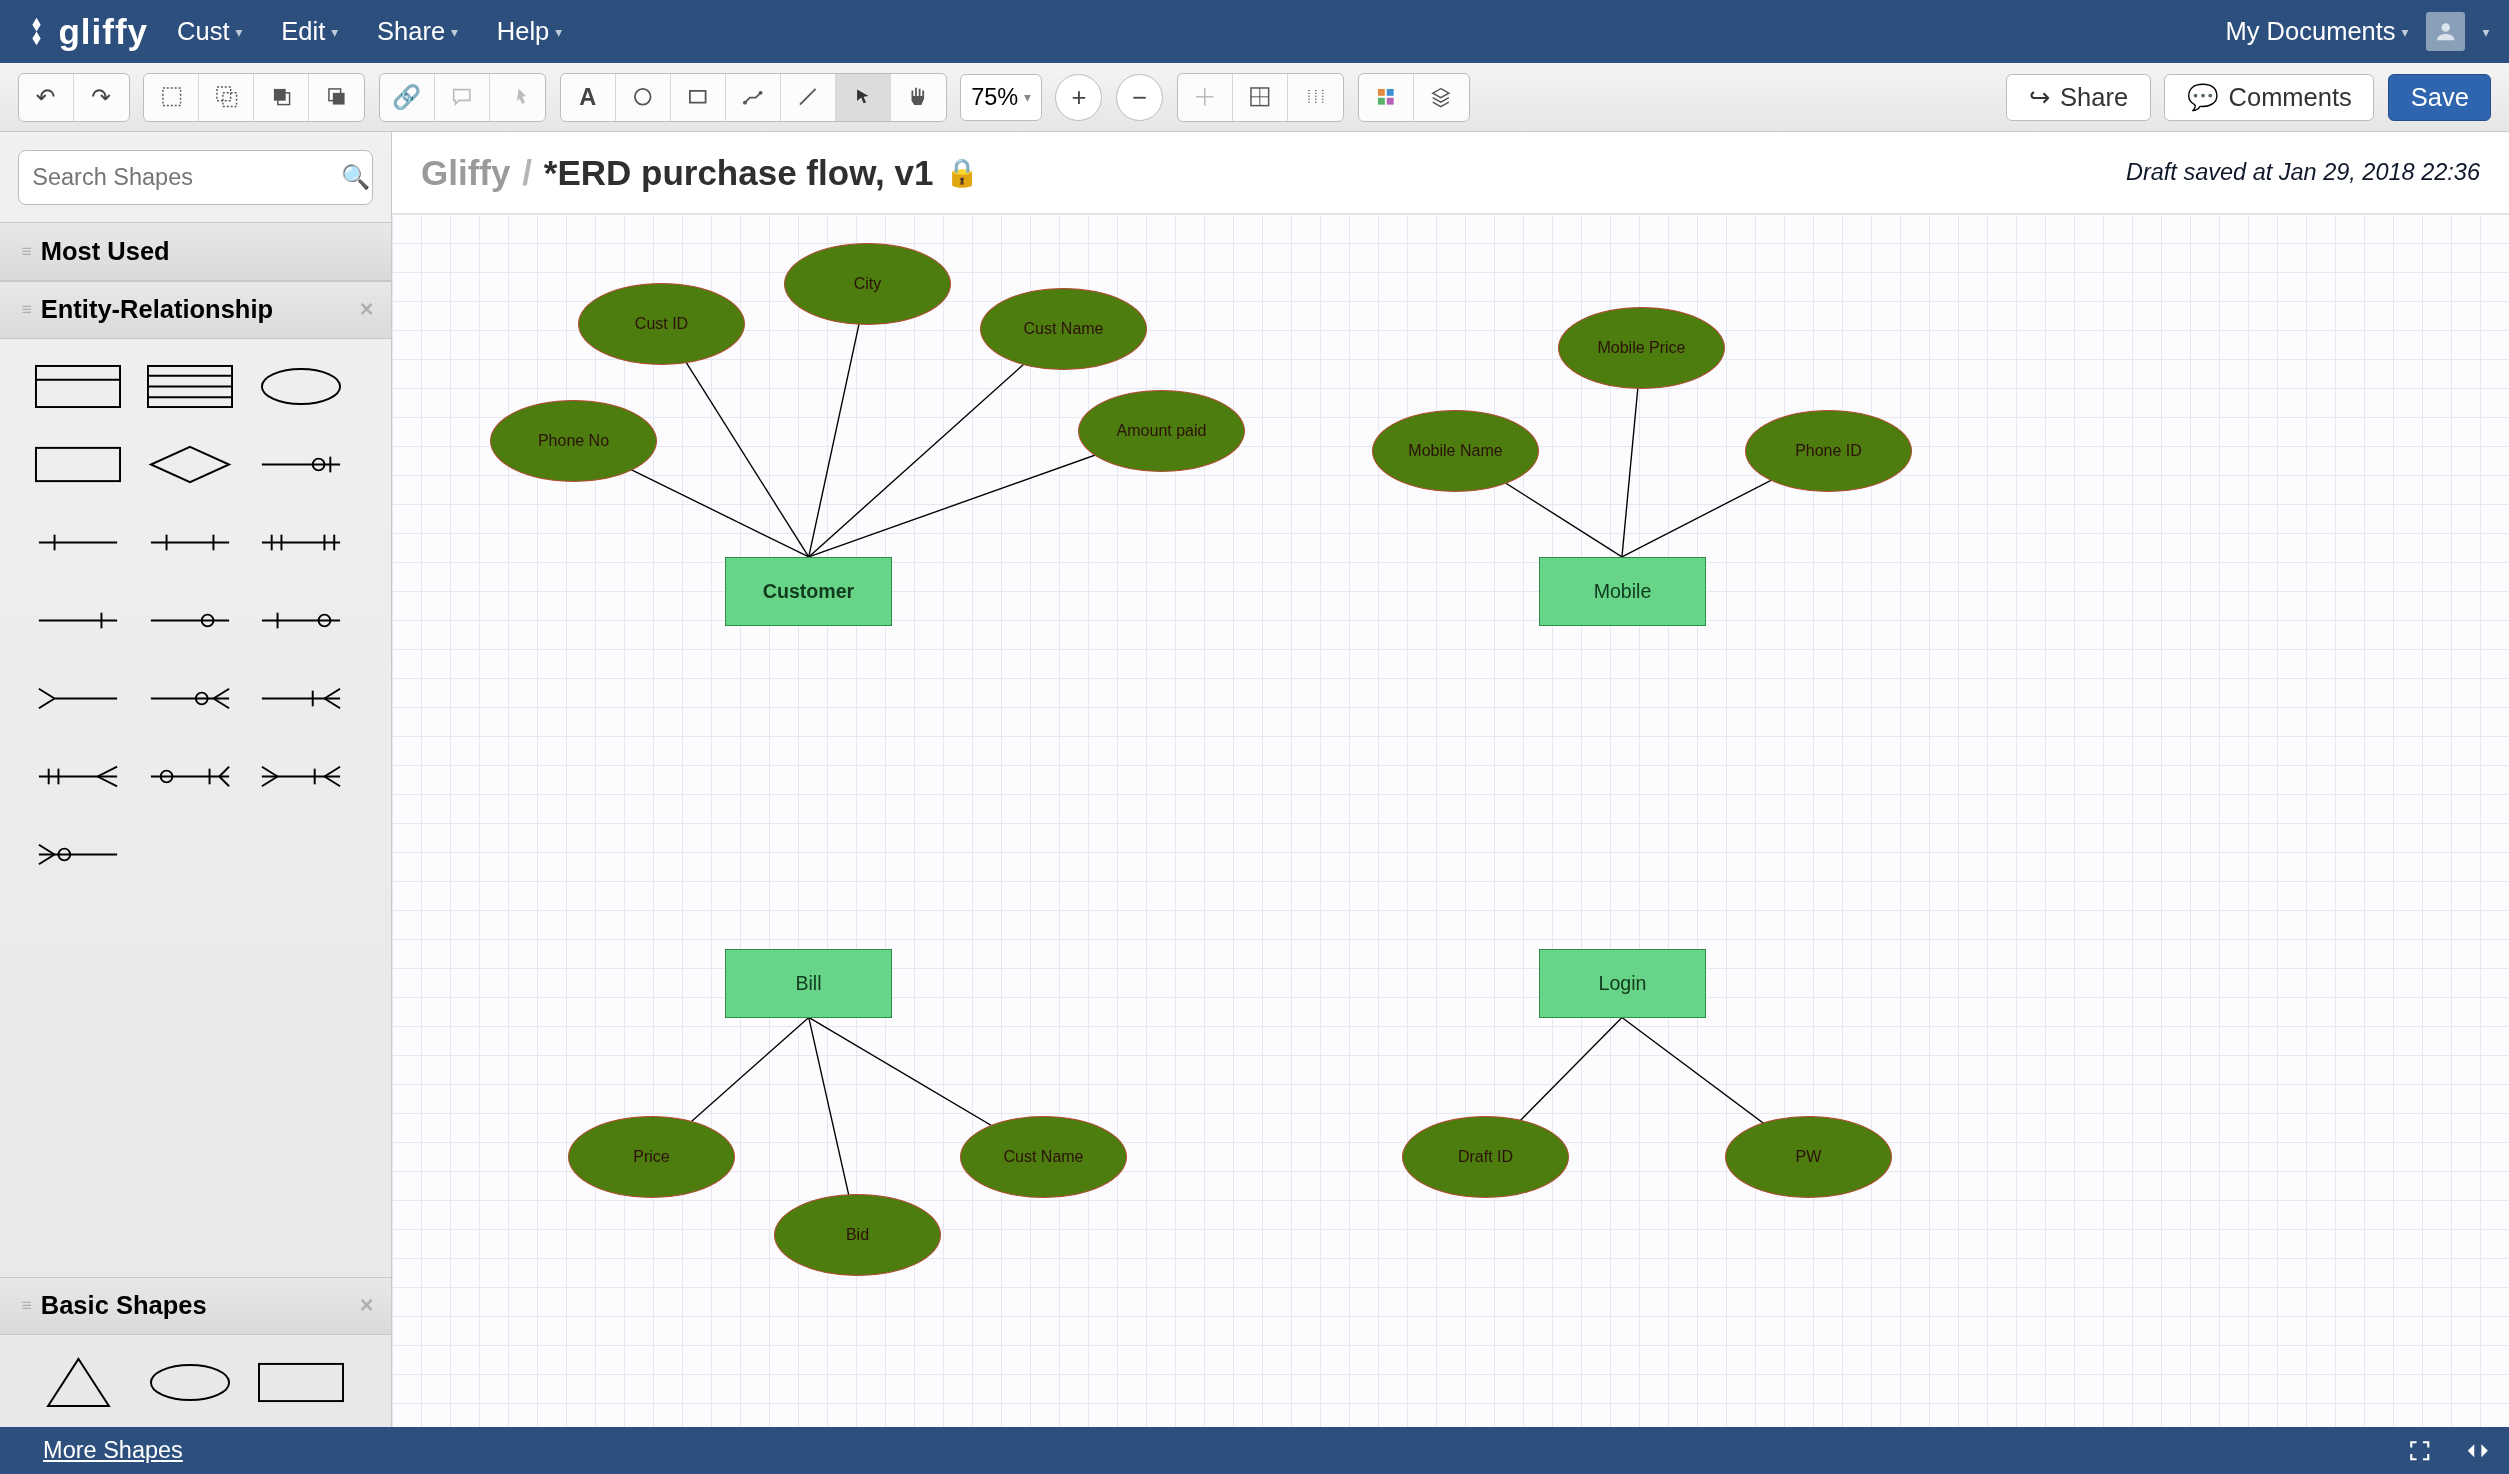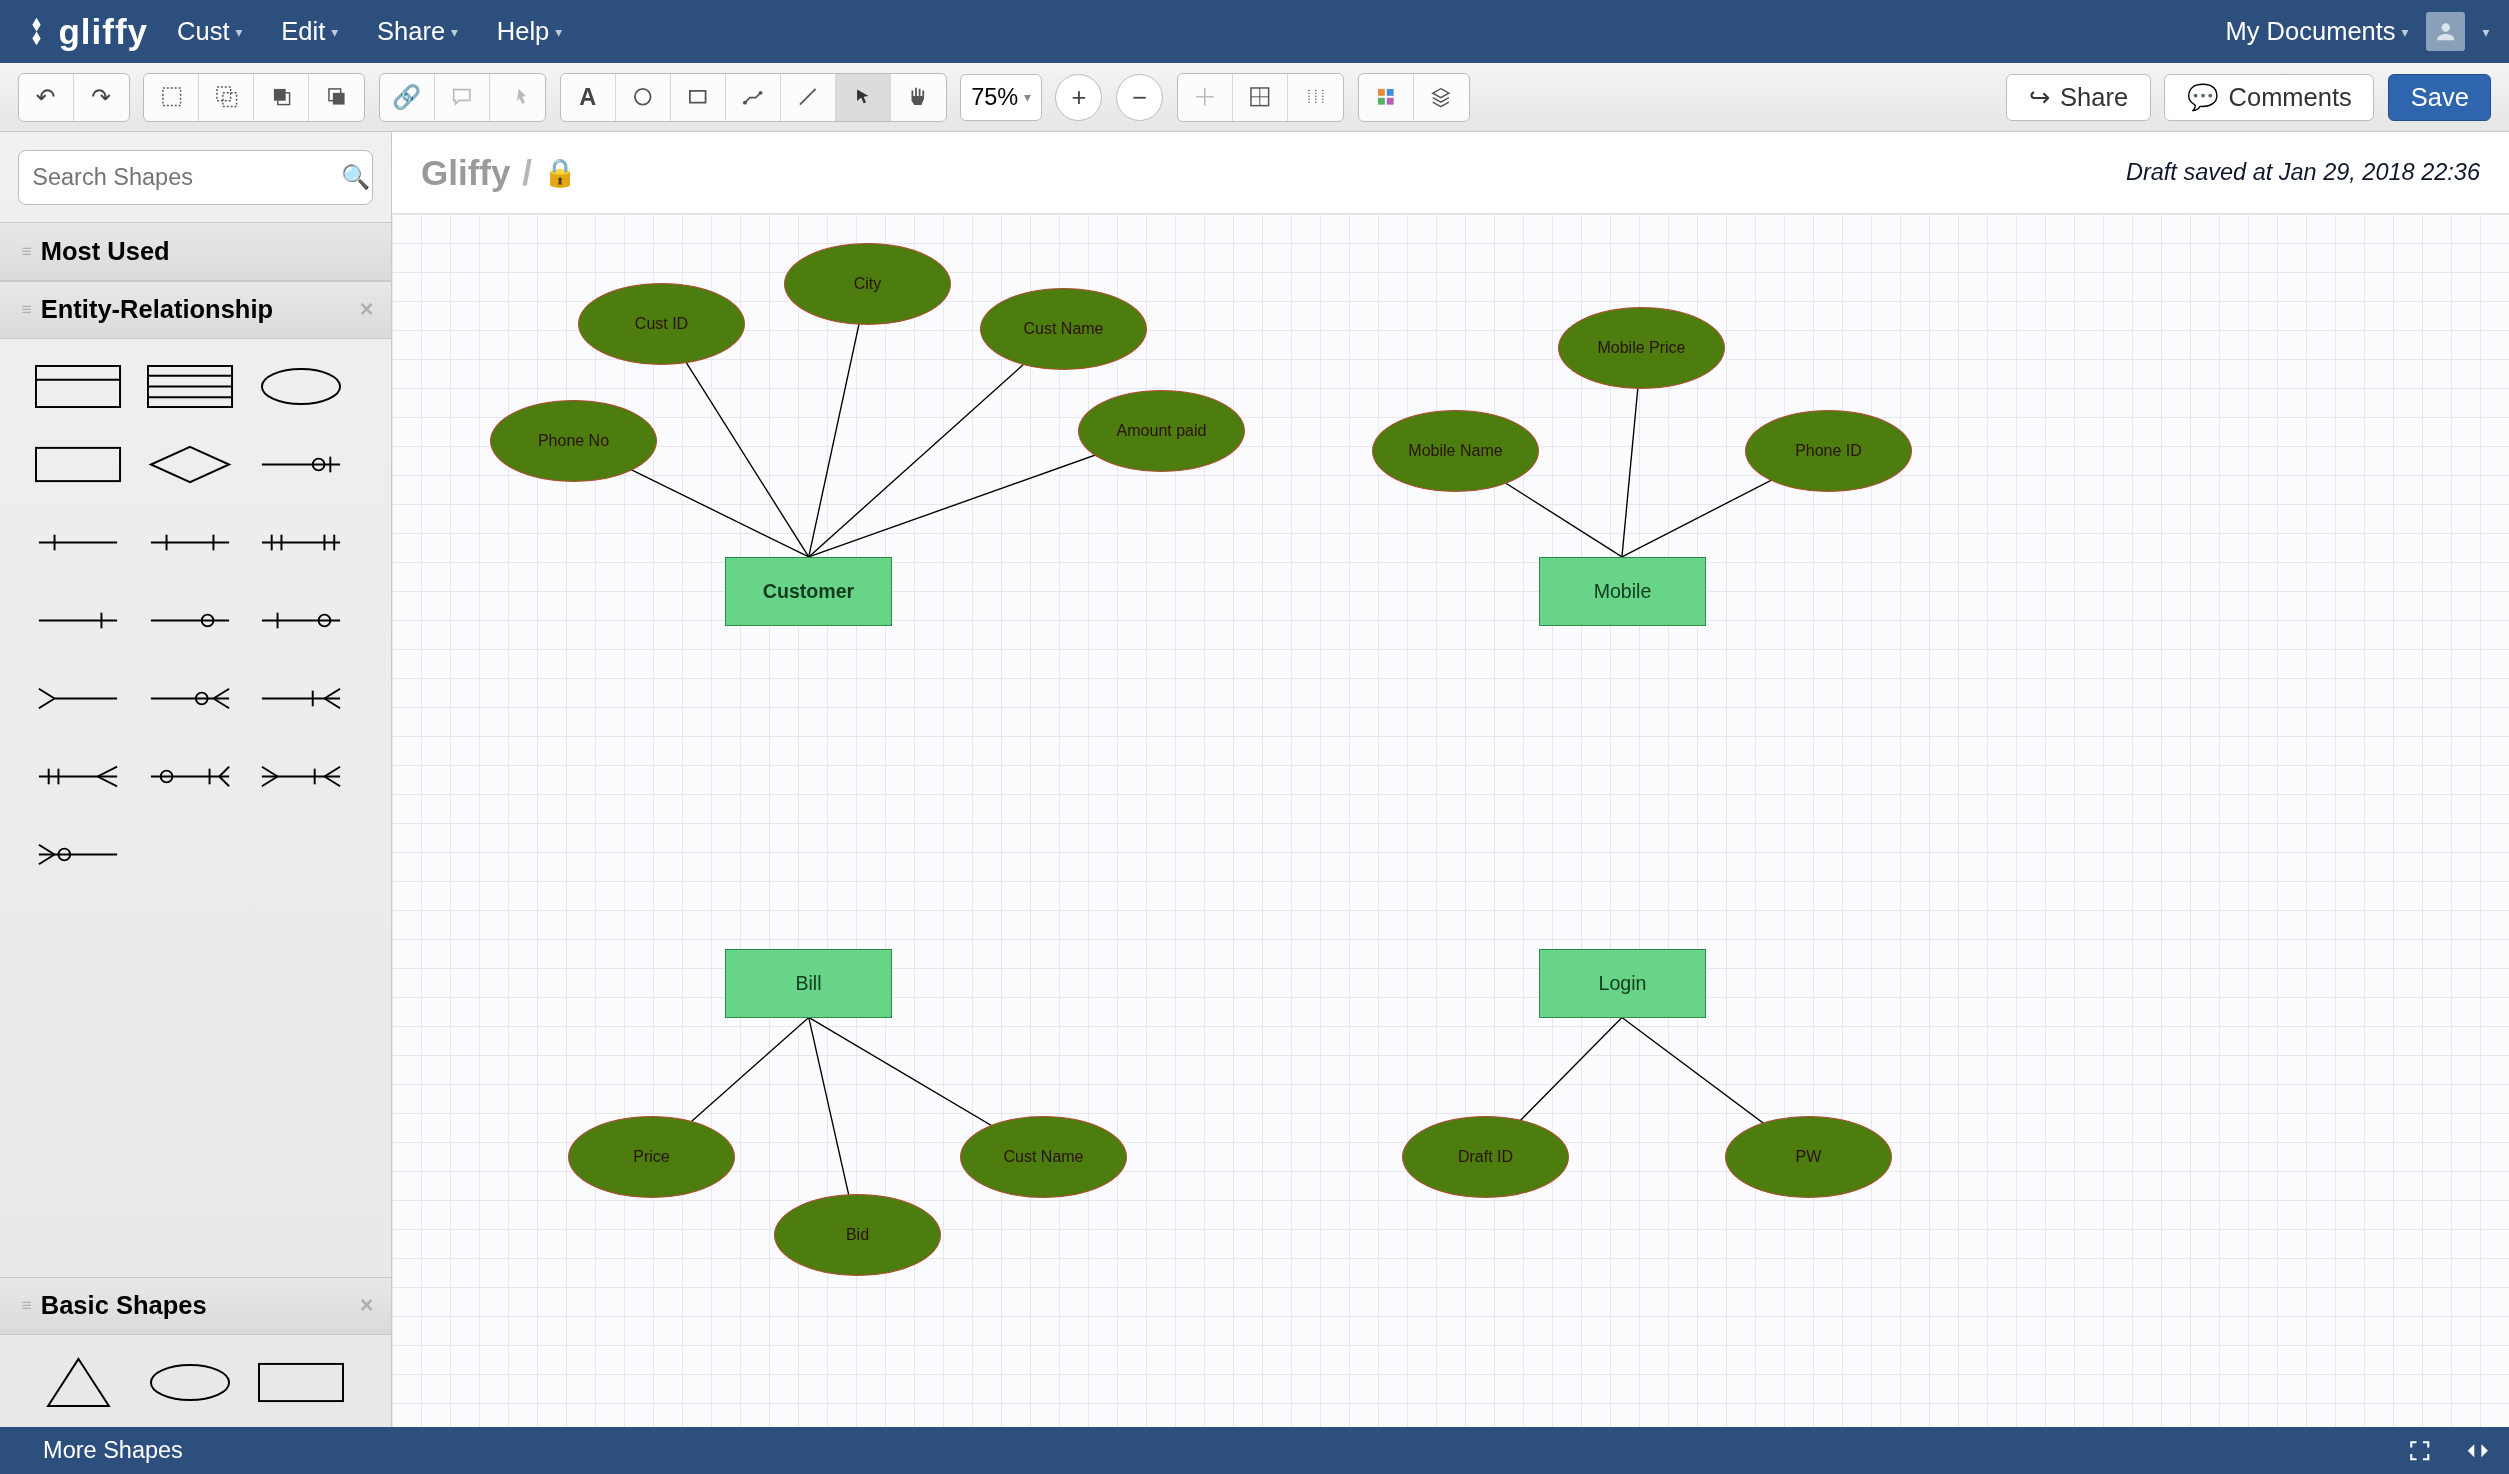--- a/index.html
+++ b/index.html
@@ -37,21 +37,21 @@
 .sidebar { width: 392px; background: linear-gradient(#f0f0f0,#e8e8e8); border-right:1px solid #c9c9c9; display:flex; flex-direction:column; }
 .search-wrap { padding: 17.6px; }
 .search { display:flex; border:1px solid #bcbcbc; border-radius:8px; background:#fff; height:55px; align-items:center; padding:0 13.7px; }
 .search input { border:none; outline:none; flex:1; font-size:23.5px; color:#666; }
 .section-header { background: linear-gradient(#e8e8e8,#dadada); border-top:1px solid #c8c8c8; border-bottom:1px solid #c8c8c8; padding:13.7px 21.6px; font-weight:700; font-size:25.5px; display:flex; align-items:center; gap:11.8px; position:relative; }
 .section-header .grip { color:#b0b0b0; font-size:17.6px; letter-spacing:-2.9px; }
 .section-header .close-x { position:absolute; right:17.6px; color:#b0b0b0; font-size:23.5px; cursor:pointer; }
 .shapes-grid { padding: 23.5px 17.6px 9.8px 29px; display:grid; grid-template-columns: repeat(3, 98px); gap: 29px 13.7px; }
 .shape-cell { width:98px; height:49px; display:flex; align-items:center; justify-content:center; cursor:grab; }
 .sidebar-flex-fill { flex:1; }
-.more-shapes { margin-left: 23.5px; }
+.more-shapes { margin-left: 23.5px; text-decoration: underline; }
 
 
 .bottom-bar { height:47px; background:#2C4F7E; color:#fff; display:flex; align-items:center; padding:0 19.6px; font-size:23.5px; }
 .bottom-right { margin-left:auto; display:flex; gap:17.6px; align-items:center; }
 .bb-btn { width:35px; height:35px; display:flex; align-items:center; justify-content:center; cursor:pointer; }
 
 
 .canvas-header { height: 82px; border-bottom:1px solid #e2e2e2; display:flex; align-items:center; padding:0 29px; }
 .breadcrumb { font-size:35px; color:#9a9a9a; font-weight:600; display:flex; align-items:center; gap:11.8px; }
 .breadcrumb .title { color:#2f2f2f; font-weight:700; }
@@ -435,20 +435,21 @@
           </svg>
         </div>
     </div>
   </div>
 
   <div class="main-right-wrap">
     <div class="canvas-header">
       <div class="breadcrumb">
         <span>Gliffy</span>
         <span style="color:#b5b5b5">/</span>
+        <span class="title">*ERD purchase flow, v1</span>
         <span class="lock">🔒</span>
       </div>
       <div class="draft-status">Draft saved at Jan 29, 2018 22:36</div>
     </div>
 
     <div class="canvas-wrap">
       <div class="canvas-grid"></div>
       <svg class="diagram edge" id="edges" width="100%" height="100%" viewBox="0 0 2160 1238">
           <line x1="185" y1="232" x2="425" y2="350" stroke="#000" stroke-width="1.4"></line>
           <line x1="275" y1="112" x2="425" y2="350" stroke="#000" stroke-width="1.4"></line>

